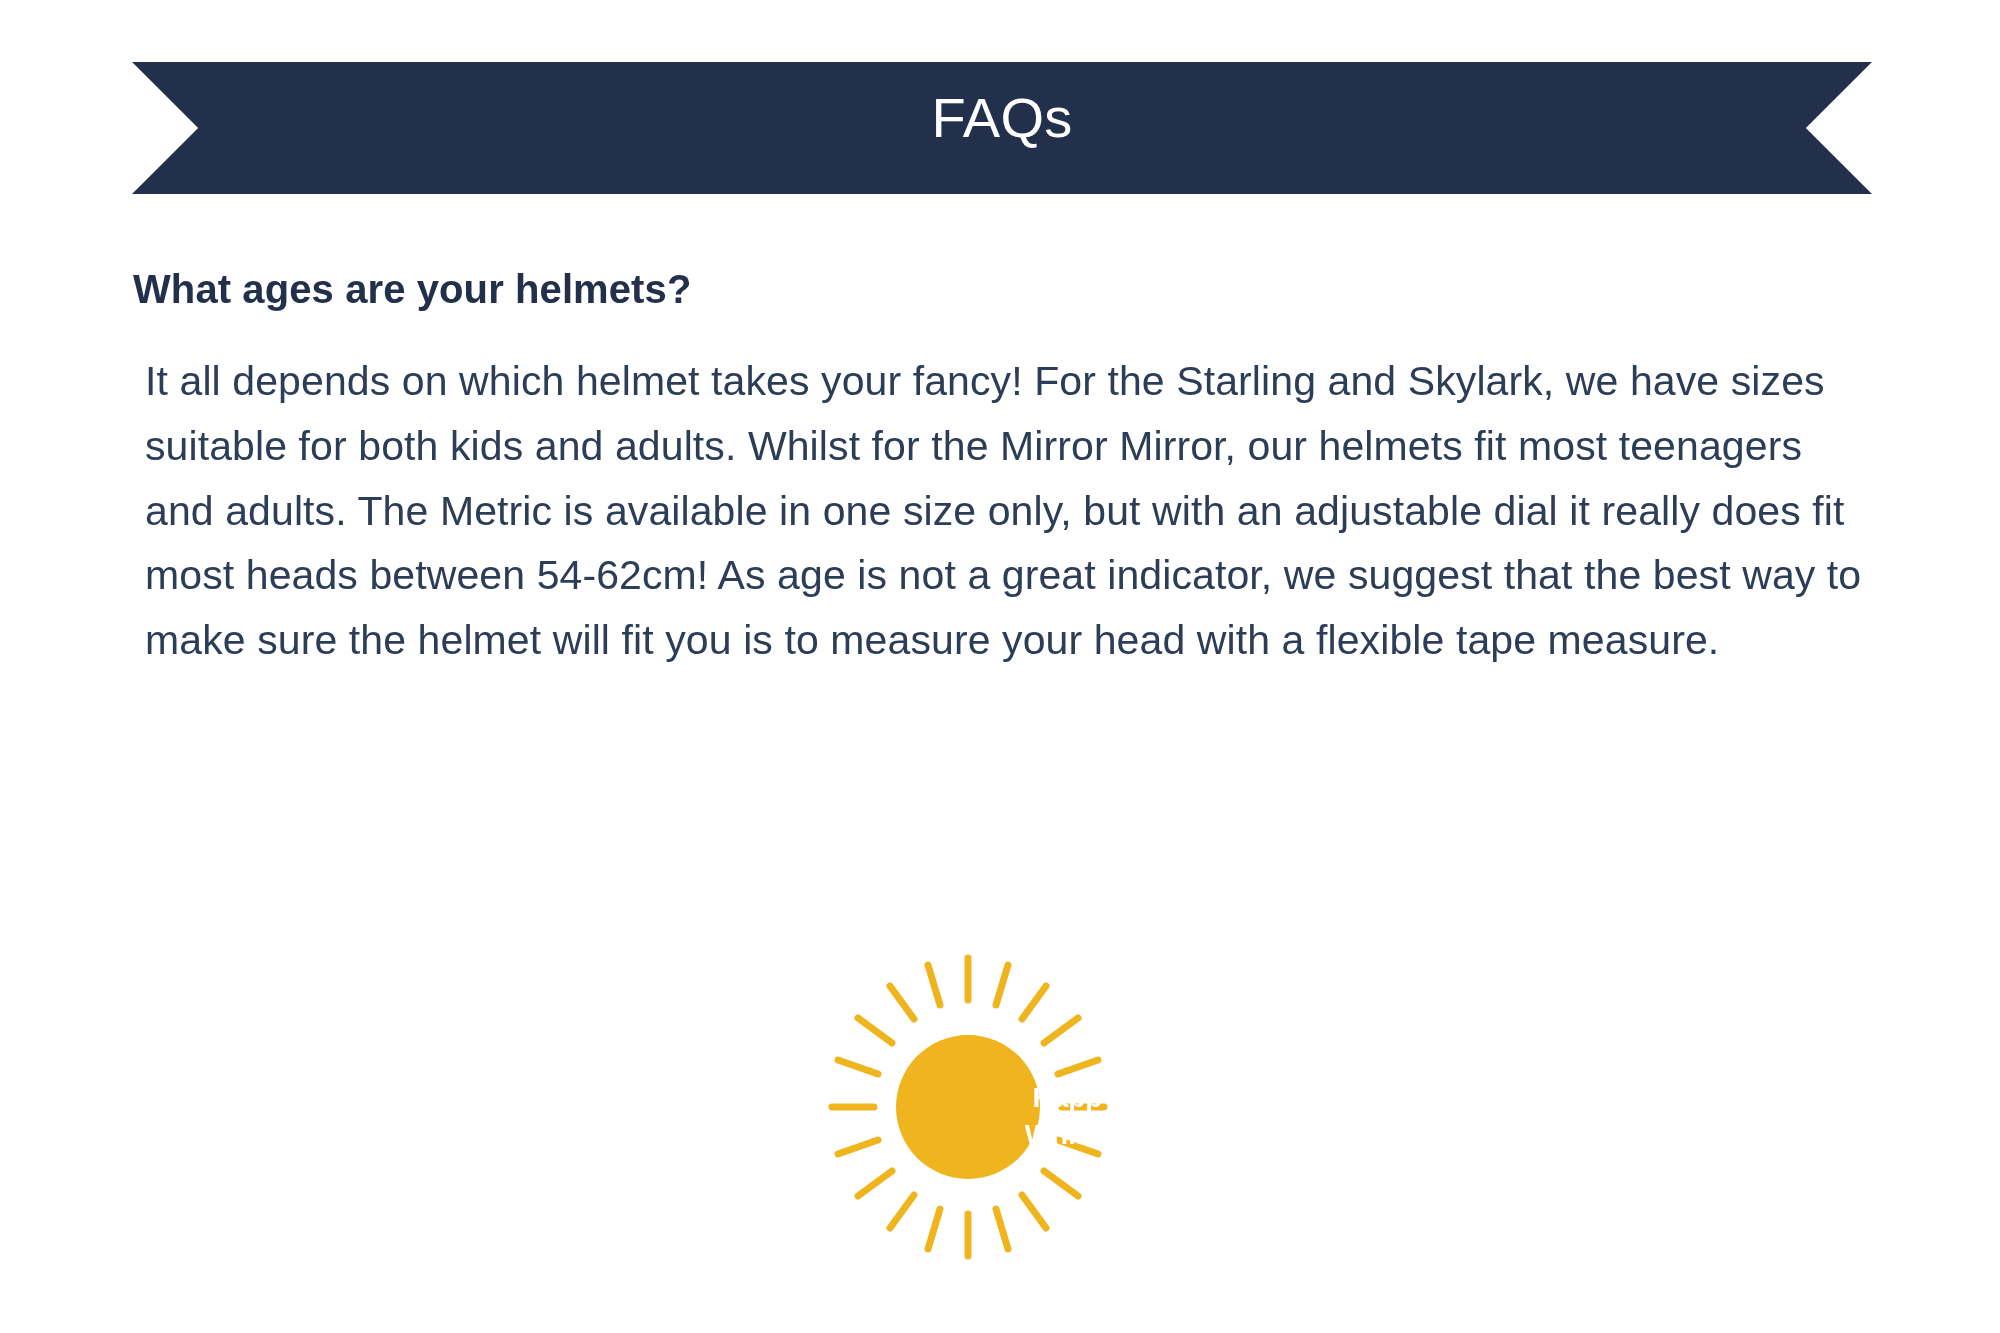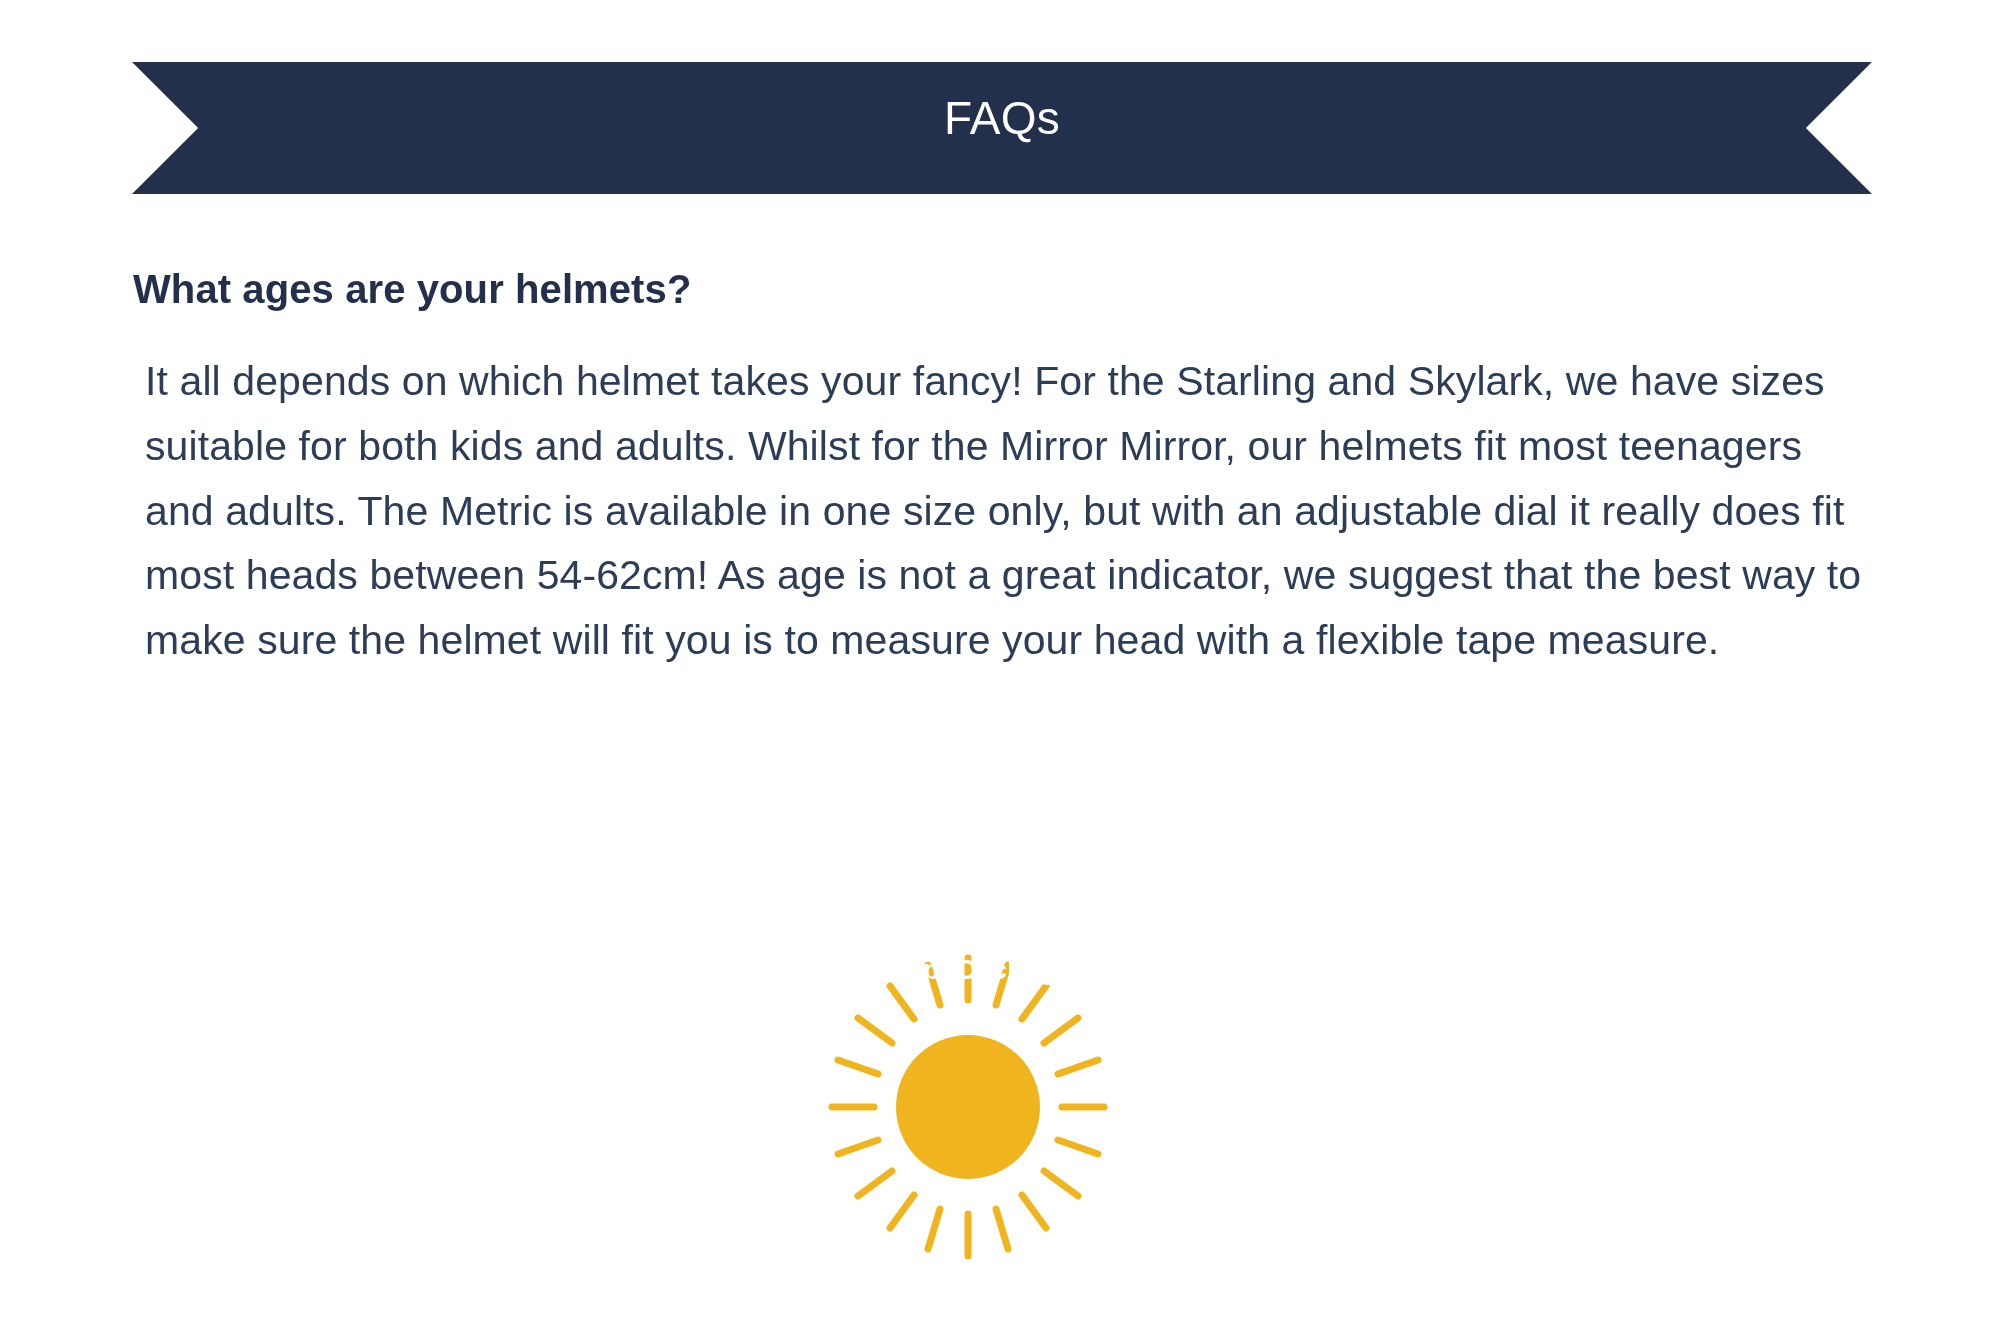--- a/index.html
+++ b/index.html
@@ -36,21 +36,21 @@
     -webkit-clip-path: polygon(0 0, 100% 0, 100% 100%, 96.2% 50%, 100% 0, 100% 100%, 0 100%, 3.8% 50%);
             clip-path: polygon(0 0, 100% 0, 96.2% 50%, 100% 100%, 0 100%, 3.8% 50%);
   }
   .banner-title {
     position: absolute;
     inset: 0;
     display: flex;
     align-items: center;
     justify-content: center;
     color: #ffffff;
-    font-size: 46px;
+    font-size: 56px;
     font-weight: 400;
     letter-spacing: 0.3px;
     line-height: 1;
     padding-bottom: 20px;
     box-sizing: border-box;
   }
 
   
   .content {
     position: absolute;
@@ -89,22 +89,22 @@
     width: 300px;
     height: 330px;
   }
   .sun-text {
     position: absolute;
     left: 0;
     top: 0;
     width: 300px;
     height: 330px;
     display: flex;
-    flex-direction: row;
-    align-items: flex-start;
+    flex-direction: column;
+    align-items: flex-end;
     justify-content: center;
     pointer-events: none;
   }
   .sun-text span {
     color: #ffffff;
     font-size: 28px;
     font-weight: bold;
     line-height: 1.32;
     text-align: center;
   }
@@ -145,17 +145,17 @@
         <line x1="72" y1="276" x2="96" y2="243"></line>
         <line x1="228" y1="276" x2="204" y2="243"></line>
         <line x1="110" y1="297" x2="122" y2="257"></line>
         <line x1="190" y1="297" x2="178" y2="257"></line>
         <line x1="150" y1="304" x2="150" y2="262"></line>
       </g>
       <circle cx="150" cy="155" r="72" fill="#f0b51e"></circle>
     </svg>
     <div class="sun-text">
       <span>Happy</span>
-      <span>Cycling!</span>
+      <span>Whilst!</span>
     </div>
   </div>
 
 </div>
 
 </body></html>

